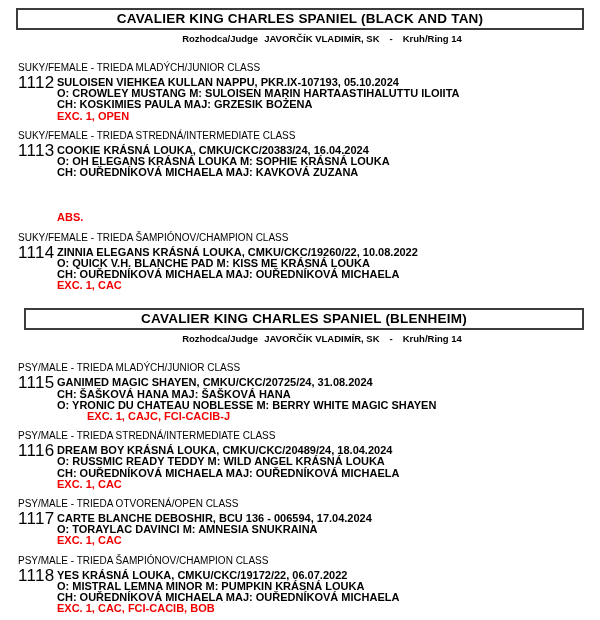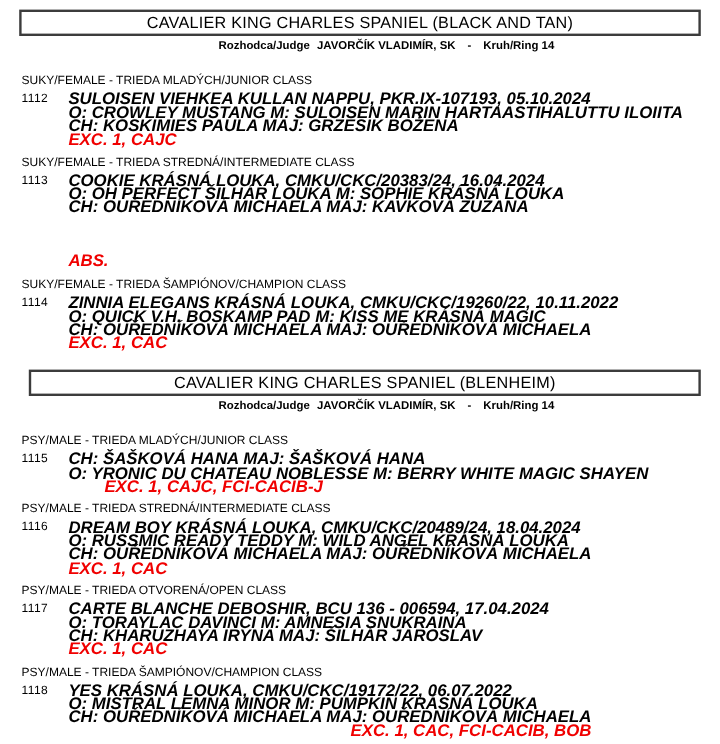--- a/index.html
+++ b/index.html
@@ -13,21 +13,21 @@
   .page { width: 600px; height: 620px; padding-top: 8px; }
 
   .breed-box {
     margin: 0 16px;
     border: 2px solid #3c3c3c;
     padding: 1px 4px 2px;
     background: #fff;
   }
   .breed-title {
     font-size: 13.5px;
-    font-weight: normal;
+    font-weight: bold;
     text-align: center;
     letter-spacing: 0.2px;
     white-space: nowrap;
   }
   .judge-line {
     text-align: center;
     font-size: 9.5px;
     font-weight: bold;
     margin-top: 3px;
     white-space: nowrap;
@@ -41,30 +41,29 @@
     font-weight: normal;
     margin: 8px 0 4px 18px;
     white-space: nowrap;
   }
   .first-heading { margin-top: 18px; }
 
   .entry { display: flex; margin-left: 18px; }
   .entry-number {
     flex: 0 0 39px;
     width: 39px;
-    font-size: 10px;
+    font-size: 17px;
     line-height: 12px;
     letter-spacing: 0.3px;
   }
   .entry-lines {
-    font-size: 14px;
+    font-size: 11px;
     font-weight: bold;
     line-height: 11.2px;
     white-space: nowrap;
-    font-style: italic;
   }
   .result-line { color: #f00000; }
 
   .breed-section-2 { margin-top: 17px; }
 </style>
 </head>
 <body>
 
 <div class="page">
 
@@ -76,59 +75,60 @@
       <span class="jl-label">Rozhodca/Judge</span><span>JAVORČÍK VLADIMÍR, SK</span><span class="jl-sep">-</span><span>Kruh/Ring 14</span>
     </div>
 
     <h2 class="class-heading first-heading">SUKY/FEMALE - TRIEDA MLADÝCH/JUNIOR CLASS</h2>
     <div class="entry">
       <div class="entry-number">1112</div>
       <div class="entry-lines">
         <div>SULOISEN VIEHKEA KULLAN NAPPU, PKR.IX-107193, 05.10.2024</div>
         <div>O: CROWLEY MUSTANG M: SULOISEN MARIN HARTAASTIHALUTTU ILOIITA</div>
         <div>CH: KOSKIMIES PAULA MAJ: GRZESIK BOŻENA</div>
-        <div class="result-line" style="color: rgb(240, 0, 0);">EXC. 1, CAJC</div>
+        <div class="result-line" style="color: rgb(240, 0, 0);">EXC. 1, OPEN</div>
       </div>
     </div>
 
     <h2 class="class-heading">SUKY/FEMALE - TRIEDA STREDNÁ/INTERMEDIATE CLASS</h2>
     <div class="entry">
       <div class="entry-number">1113</div>
       <div class="entry-lines">
         <div>COOKIE KRÁSNÁ LOUKA, CMKU/CKC/20383/24, 16.04.2024</div>
-        <div>O: OH PERFECT ŠILHÁR LOUKA M: SOPHIE KRÁSNÁ LOUKA</div>
+        <div>O: OH ELEGANS KRÁSNÁ LOUKA M: SOPHIE KRÁSNÁ LOUKA</div>
         <div>CH: OUŘEDNÍKOVÁ MICHAELA MAJ: KAVKOVÁ ZUZANA</div>
         <div class="result-line" style="color: rgb(240, 0, 0); margin-top: 34px;">ABS.</div>
       </div>
     </div>
 
     <h2 class="class-heading">SUKY/FEMALE - TRIEDA ŠAMPIÓNOV/CHAMPION CLASS</h2>
     <div class="entry">
       <div class="entry-number">1114</div>
       <div class="entry-lines">
-        <div>ZINNIA ELEGANS KRÁSNÁ LOUKA, CMKU/CKC/19260/22, 10.11.2022</div>
-        <div>O: QUICK V.H. BOSKAMP PAD M: KISS ME KRÁSNÁ MAGIC</div>
+        <div>ZINNIA ELEGANS KRÁSNÁ LOUKA, CMKU/CKC/19260/22, 10.08.2022</div>
+        <div>O: QUICK V.H. BLANCHE PAD M: KISS ME KRÁSNÁ LOUKA</div>
         <div>CH: OUŘEDNÍKOVÁ MICHAELA MAJ: OUŘEDNÍKOVÁ MICHAELA</div>
         <div class="result-line" style="color: rgb(240, 0, 0);">EXC. 1, CAC</div>
       </div>
     </div>
   </section>
 
   <section class="breed-section breed-section-2">
     <div class="breed-box" style="border-color: rgb(60, 60, 60); margin-left: 24px;">
       <h1 class="breed-title">CAVALIER KING CHARLES SPANIEL (BLENHEIM)</h1>
     </div>
     <div class="judge-line">
       <span class="jl-label">Rozhodca/Judge</span><span>JAVORČÍK VLADIMÍR, SK</span><span class="jl-sep">-</span><span>Kruh/Ring 14</span>
     </div>
 
     <h2 class="class-heading first-heading">PSY/MALE - TRIEDA MLADÝCH/JUNIOR CLASS</h2>
     <div class="entry">
       <div class="entry-number">1115</div>
       <div class="entry-lines">
+        <div>GANIMED MAGIC SHAYEN, CMKU/CKC/20725/24, 31.08.2024</div>
         <div>CH: ŠAŠKOVÁ HANA MAJ: ŠAŠKOVÁ HANA</div>
         <div>O: YRONIC DU CHATEAU NOBLESSE M: BERRY WHITE MAGIC SHAYEN</div>
         <div class="result-line" style="color: rgb(240, 0, 0); padding-left: 30px;">EXC. 1, CAJC, FCI-CACIB-J</div>
       </div>
     </div>
 
     <h2 class="class-heading">PSY/MALE - TRIEDA STREDNÁ/INTERMEDIATE CLASS</h2>
     <div class="entry">
       <div class="entry-number">1116</div>
       <div class="entry-lines">
@@ -138,30 +138,29 @@
         <div class="result-line" style="color: rgb(240, 0, 0);">EXC. 1, CAC</div>
       </div>
     </div>
 
     <h2 class="class-heading">PSY/MALE - TRIEDA OTVORENÁ/OPEN CLASS</h2>
     <div class="entry">
       <div class="entry-number">1117</div>
       <div class="entry-lines">
         <div>CARTE BLANCHE DEBOSHIR, BCU 136 - 006594, 17.04.2024</div>
         <div>O: TORAYLAC DAVINCI M: AMNESIA SNUKRAINA</div>
-        <div>CH: KHARUZHAYA IRYNA MAJ: ŠILHÁR JAROSLAV</div>
         <div class="result-line" style="color: rgb(240, 0, 0);">EXC. 1, CAC</div>
       </div>
     </div>
 
     <h2 class="class-heading">PSY/MALE - TRIEDA ŠAMPIÓNOV/CHAMPION CLASS</h2>
     <div class="entry">
       <div class="entry-number">1118</div>
       <div class="entry-lines">
         <div>YES KRÁSNÁ LOUKA, CMKU/CKC/19172/22, 06.07.2022</div>
         <div>O: MISTRAL LEMNA MINOR M: PUMPKIN KRÁSNÁ LOUKA</div>
         <div>CH: OUŘEDNÍKOVÁ MICHAELA MAJ: OUŘEDNÍKOVÁ MICHAELA</div>
-        <div class="result-line" style="color: rgb(240, 0, 0); text-align: right;">EXC. 1, CAC, FCI-CACIB, BOB</div>
+        <div class="result-line" style="color: rgb(240, 0, 0);">EXC. 1, CAC, FCI-CACIB, BOB</div>
       </div>
     </div>
   </section>
 
 </div>
 
 </body></html>

